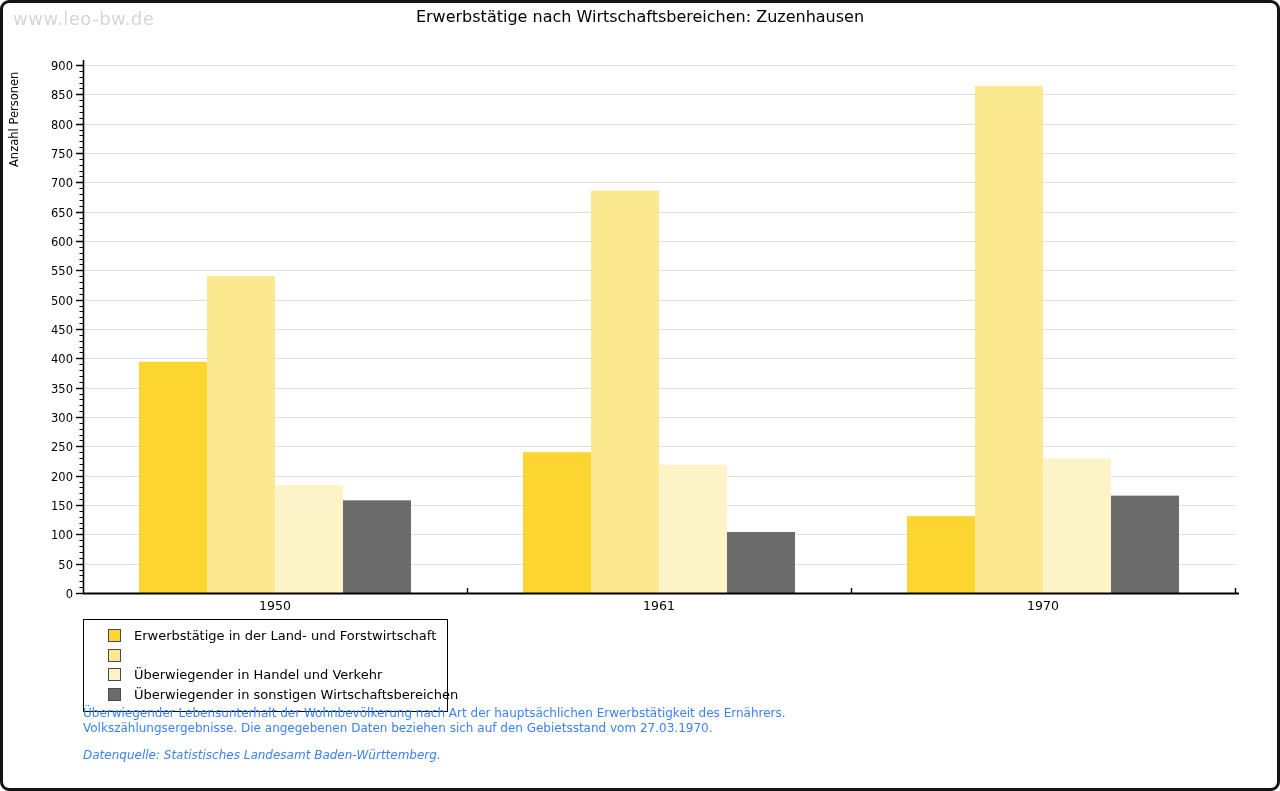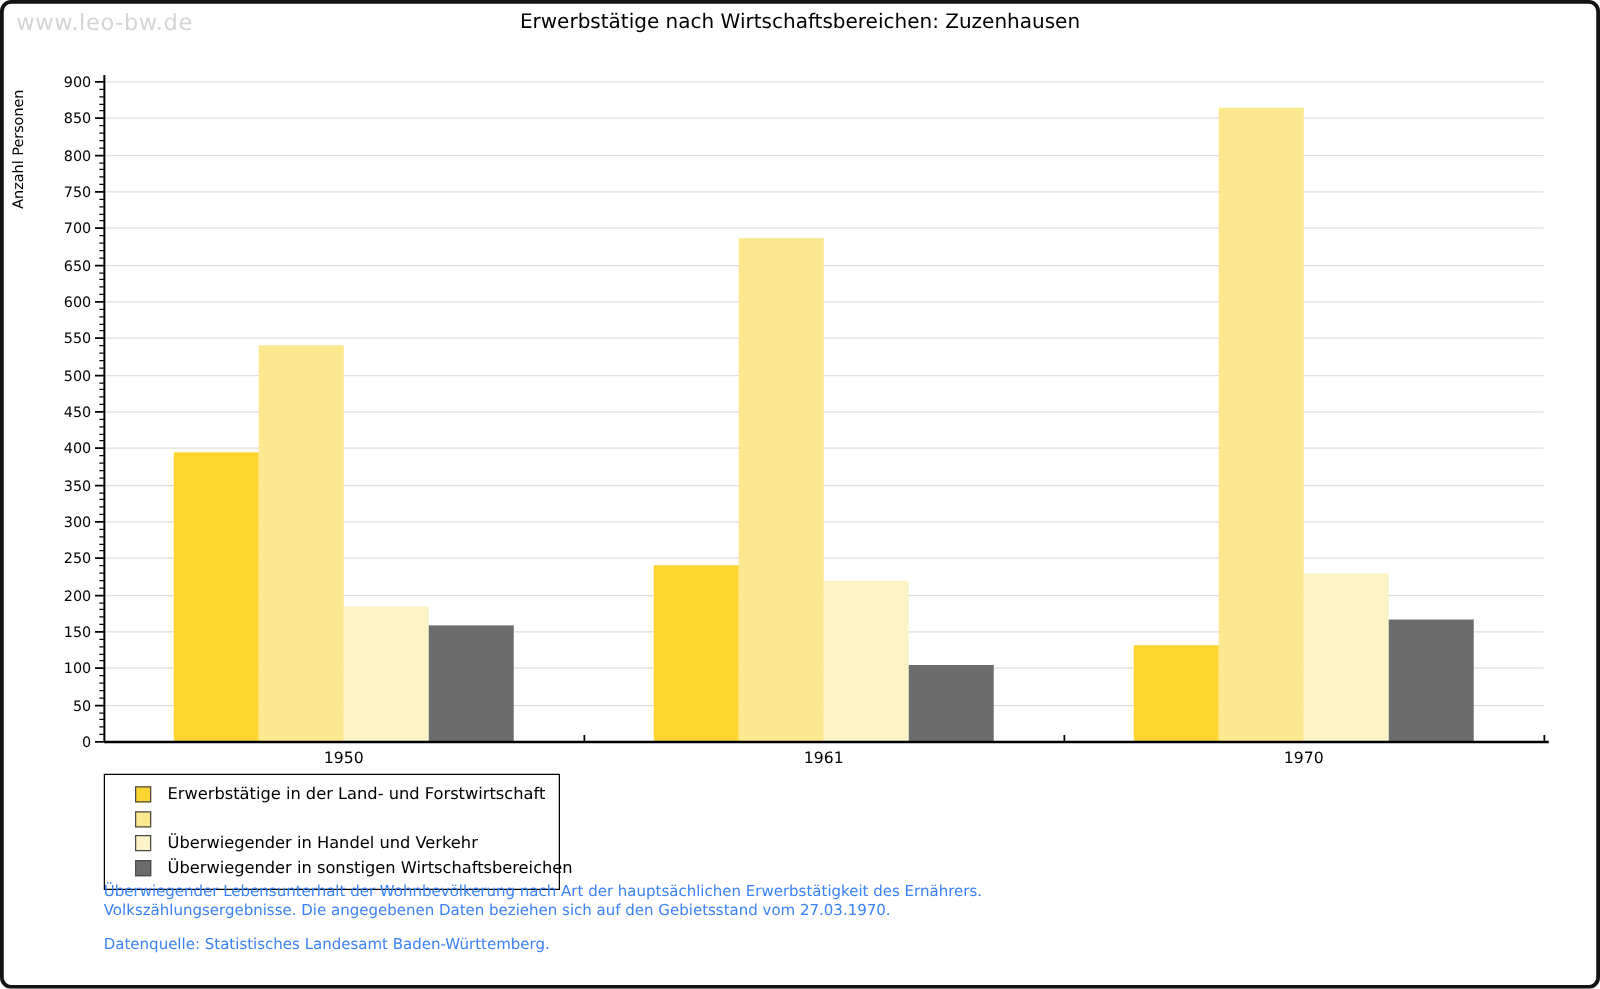--- a/index.html
+++ b/index.html
@@ -86,20 +86,21 @@
   .footnote {
     position: absolute;
     left: 80px;
     top: 703px;
     font-size: 12px;
     color: #3b82f6;
     line-height: 14.5px;
   }
   .footnote .source {
     margin-top: 13px;
+    font-style: italic;
   }
 </style>
 </head>
 <body>
 
 <div class="frame">
   <div class="watermark">www.leo-bw.de</div>
   <div class="chart-title">Erwerbstätige nach Wirtschaftsbereichen: Zuzenhausen</div>
   <div class="y-axis-label">Anzahl Personen</div>
 

